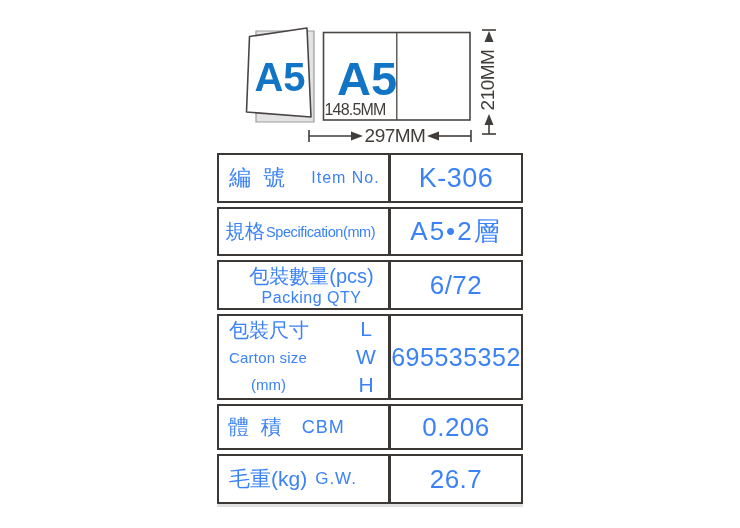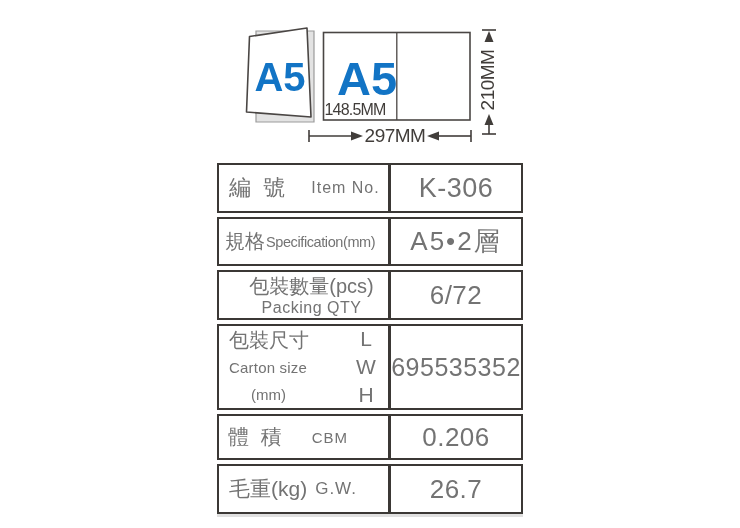--- a/index.html
+++ b/index.html
@@ -1,23 +1,23 @@
 <!DOCTYPE html>
 <html><head>
 <meta charset="utf-8">
 <style>
   html,body{margin:0;padding:0;background:#ffffff;}
   .stage{
     position:relative;width:740px;height:528px;background:#ffffff;overflow:hidden;
-    font-family:"Liberation Sans","DejaVu Sans",sans-serif;color:#737373;
+    font-family:"Liberation Sans","DejaVu Sans",sans-serif;color:#3b82f6;
   }
   .diagram{position:absolute;left:0;top:0;}
 
   
-  .spec-table{position:absolute;left:217px;top:163px;width:306px;}
+  .spec-table{position:absolute;left:217px;top:153px;width:306px;}
   .trow{
     box-sizing:border-box;width:306px;border:2px solid #3b3835;background:#fff;
     display:flex;margin-bottom:4px;
   }
   .trow:last-child{margin-bottom:0;box-shadow:0 3px 0 rgba(0,0,0,0.12);}
   .r1{height:50px;} .r2{height:49px;} .r3{height:50px;}
   .r4{height:86px;} .r5{height:46px;} .r6{height:50px;}
   .lcell{
     box-sizing:border-box;width:172px;border-right:3px solid #3b3835;
     display:flex;align-items:center;padding-left:10px;overflow:hidden;
@@ -41,21 +41,21 @@
   .r4 .lcell{padding:0 0 0 10px;align-items:stretch;}
   .carton-left{flex:1;display:flex;flex-direction:column;justify-content:center;}
   .carton-left .zh{font-size:20px;line-height:28px;}
   .carton-left .en{font-size:15px;letter-spacing:0.2px;line-height:27px;}
   .carton-left .unit{font-size:15px;line-height:27px;padding-left:22px;}
   .carton-axes{width:44px;display:flex;flex-direction:column;justify-content:center;}
   .carton-axes div{font-size:21px;line-height:28px;text-align:center;}
   .carton-values{flex-direction:row;justify-content:center;}
   .carton-values div{font-size:25px;line-height:29px;text-align:center;}
   .r5 .lcell{padding-left:9px;}
-  .r5 .en{font-size:15px;margin-left:30px;}
+  .r5 .en{font-size:18px;margin-left:20px;}
   .r6 .lcell{}
   .r6 .en{font-size:17px;margin-left:8px;}
   .r2 .vcell{letter-spacing:2px;}
 </style>
 </head>
 <body>
 
 <div class="stage">
 
   <svg class="diagram" width="740" height="152" viewBox="0 0 740 152">

